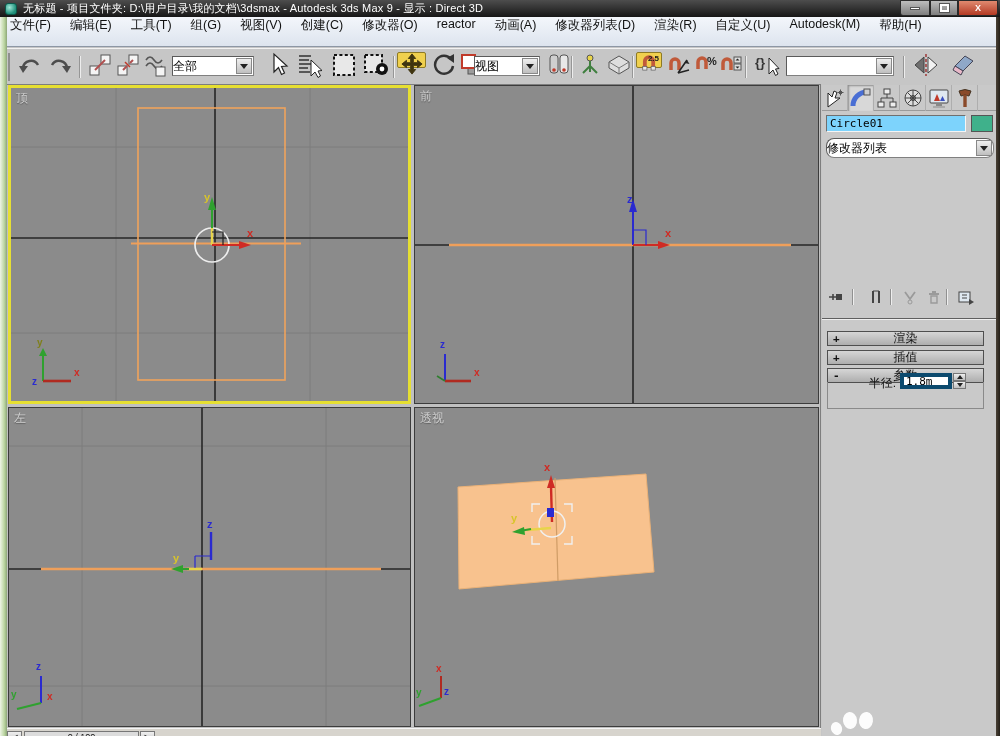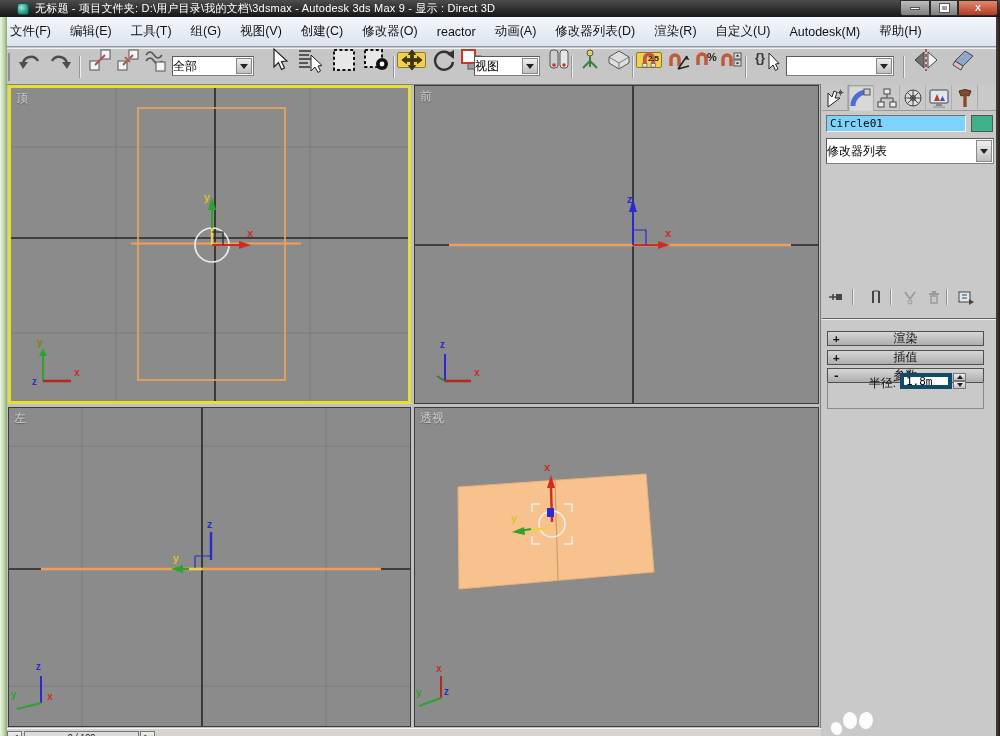--- a/index.html
+++ b/index.html
@@ -3,44 +3,44 @@
 <meta charset="utf-8">
 <style>
   html,body{margin:0;padding:0;background:#555;}
   *{box-sizing:border-box;}
   .win{position:relative;width:1000px;height:736px;overflow:hidden;
        font-family:"Liberation Sans",sans-serif;background:#c6c6c6;}
 
   
   .titlebar{position:absolute;left:0;top:0;width:1000px;height:17px;
     background:linear-gradient(#4d4d4d,#161616);color:#fff;font-size:11px;
-    display:flex;align-items:center;padding-left:12px;}
+    display:flex;align-items:center;}
   .app-icon{width:12px;height:12px;margin:0 6px 0 5px;border-radius:3px;
     background:radial-gradient(circle at 35% 35%,#9fe8d8,#1f8f7a 70%);
     border:1px solid #0c5a4c;}
   .titletext{white-space:nowrap;letter-spacing:.2px;}
   .winbtns{position:absolute;right:2px;top:0;height:16px;display:flex;}
   .wb{height:16px;border:1px solid #2a2a2a;display:flex;align-items:center;justify-content:center;
       font-size:9px;color:#fff;background:linear-gradient(#bdbdbd,#7e7e7e);}
   .wb.min{width:30px;border-radius:0 0 0 3px;}
   .wb.max{width:28px;}
   .wb.close{width:40px;background:linear-gradient(#e08a70,#b43a24);border-radius:0 0 3px 0;font-weight:bold;}
   .minbar{width:10px;height:3px;background:#fff;border:1px solid #555;}
   .maxbox{width:9px;height:8px;border:2px solid #fff;outline:1px solid #555;}
 
   
   .menubar{position:absolute;left:0;top:17px;width:1000px;height:30px;
     background:linear-gradient(#f3f6fb,#dde4ee);border-bottom:1px solid #8d97a5;
-    display:flex;align-items:center;gap:19px;padding-left:10px;font-size:12.5px;color:#111;}
+    display:flex;gap:19px;padding-left:10px;font-size:12.5px;color:#111;}
   .menubar span{white-space:nowrap;cursor:default;}
 
   
   .toolbar{position:absolute;left:0;top:48px;width:1000px;height:37px;background:#c6c6c6;
     border-top:1px solid #f2f2f2;}
-  .tb{position:absolute;top:3px;height:16px;display:flex;align-items:center;justify-content:center;}
+  .tb{position:absolute;top:3px;height:16px;display:flex;align-items:flex-start;justify-content:center;}
   .tbtn{width:30px;}
   .tbtn svg{display:block;}
   .tb-sep{position:absolute;top:7px;width:2px;height:22px;
     border-left:1px solid #969696;border-right:1px solid #ededed;}
   .handle{position:absolute;left:3px;top:4px;width:7px;height:28px;
     border-left:2px solid #efefef;border-right:2px solid #8f8f8f;}
   .ddl{position:absolute;top:7px;height:20px;background:#fff;border:1px solid #808080;
     border-top-color:#5a5a5a;border-left-color:#5a5a5a;display:flex;align-items:center;
     font-size:12px;padding-left:0;color:#000;}
   .ddl .arrowbox{position:absolute;right:1px;top:1px;bottom:1px;width:16px;background:linear-gradient(#efefef,#bfbfbf);
@@ -63,21 +63,21 @@
   .cpanel{position:absolute;left:822px;top:85px;width:178px;height:651px;background:#c9c9c9;}
   .cp-tabs{position:absolute;left:0;top:0;width:178px;height:26px;display:flex;
     border-bottom:1px solid #9a9a9a;}
   .cp-tab{width:26px;height:26px;display:flex;align-items:center;justify-content:center;
     border-right:1px solid #aeaeae;}
   .cp-tab.active{background:#d8d8d8;box-shadow:inset 1px 1px 2px rgba(0,0,0,.35);}
   .namefield{position:absolute;left:4px;top:30px;width:140px;height:17px;background:#7dd3fc;
     border:1px solid #6f6f6f;border-bottom-color:#f5f5f5;border-right-color:#f5f5f5;
     font-family:"DejaVu Sans Mono",monospace;font-size:11px;padding:0 3px;color:#000;}
   .swatch{position:absolute;left:149px;top:30px;width:22px;height:17px;border:1px solid #555;}
-  .modlist{position:absolute;left:4px;top:53px;width:168px;height:26px;}
+  .modlist{position:absolute;left:4px;top:53px;width:168px;height:20px;border-radius:8px;}
   .stackbox{position:absolute;left:4px;top:76px;width:168px;height:121px;background:#d4d4d4;
     border:1px solid #7a7a7a;border-bottom-color:#fff;border-right-color:#fff;}
   .stackrow{height:16px;background:#6f6f6f;color:#fff;font-family:"DejaVu Sans Mono",monospace;
     font-size:11px;display:flex;align-items:center;padding-left:26px;}
   .stacktools{position:absolute;left:0;top:203px;width:178px;height:20px;}
   .stk{position:absolute;top:0;width:20px;height:18px;display:flex;align-items:center;justify-content:center;}
   .stk-sep{position:absolute;top:1px;width:2px;height:16px;border-left:1px solid #909090;border-right:1px solid #eee;}
   .cp-divider{position:absolute;left:0;top:233px;width:178px;height:2px;
     border-top:1px solid #5f5f5f;border-bottom:1px solid #efefef;}
   .rollout{position:absolute;left:5px;width:157px;height:15px;

